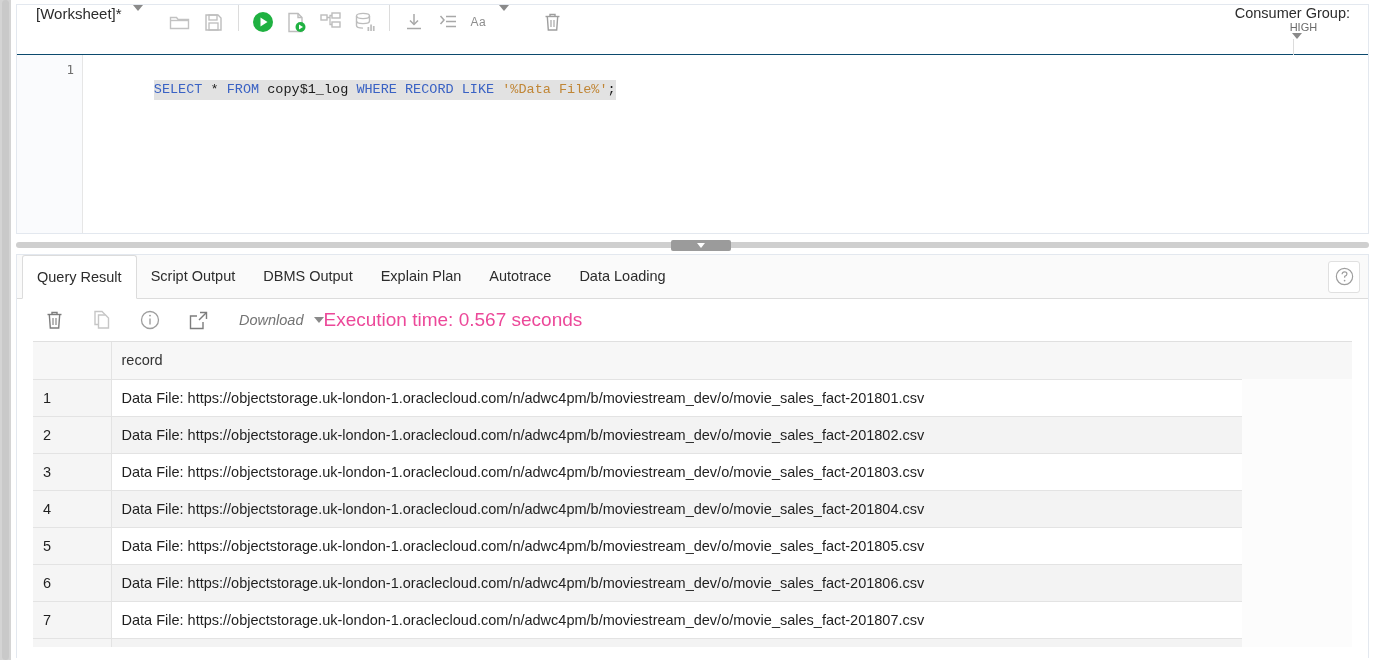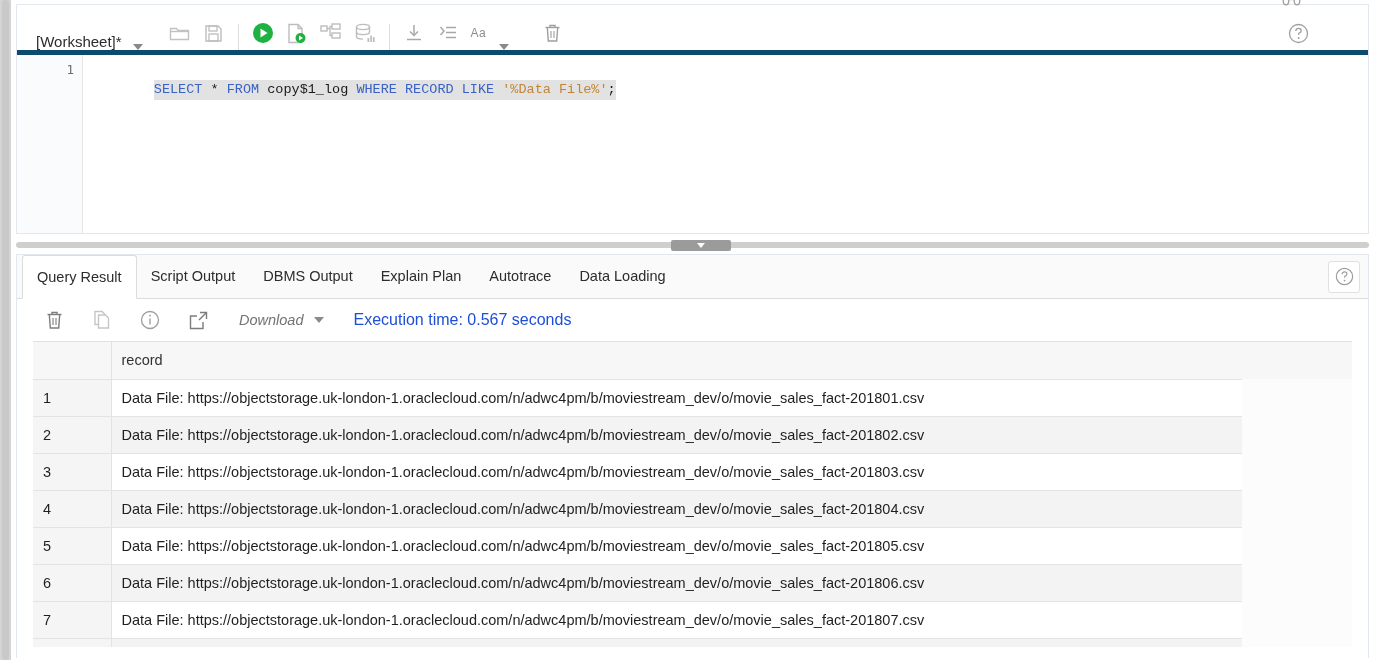--- a/index.html
+++ b/index.html
@@ -28,22 +28,22 @@
   
   .editor-panel {
     position: absolute; left: 16px; top: 4px; width: 1353px; height: 230px;
     background: #ffffff;
     border: 1px solid #e3e8ef;
     box-sizing: border-box;
   }
   .toolbar {
     position: relative;
     height: 50px;
-    display: flex; align-items: flex-end;
-    border-bottom: 5px solid #0c4a6e;
+    display: flex; align-items: flex-start;
+    border-bottom: 1px solid #0c4a6e;
     box-sizing: border-box;
     background: #fff;
   }
   .ws-name {
     font-size: 15px; color: #2c2c2c; margin-left: 19px;
     white-space: nowrap;
   }
   .caret {
     display: inline-block; width: 0; height: 0;
     border-left: 5px solid transparent;
@@ -164,21 +164,21 @@
     padding-left: 20px; box-sizing: border-box;
     background: #fff;
   }
   .res-icon {
     width: 34px; height: 34px;
     display: flex; align-items: center; justify-content: center;
     cursor: pointer;
   }
   .dl-label { font-size: 14.5px; color: #737373; margin-left: 24px; font-style: italic; }
   .dl-caret { margin-left: 10px; }
-  .exec-time { font-size: 16px; color: #1d4ed8; margin-left: 30px; white-space: nowrap; }
+  .exec-time { font-size: 19px; color: #ec4899; white-space: nowrap; }
 
   
   .grid-wrap {
     position: relative; margin: 0 16px; height: 306px; overflow: hidden;
     border-top: 1px solid #e0e0e0;
     box-sizing: border-box;
   }
   table.grid {
     border-collapse: collapse; table-layout: fixed; width: 1209px;
   }

